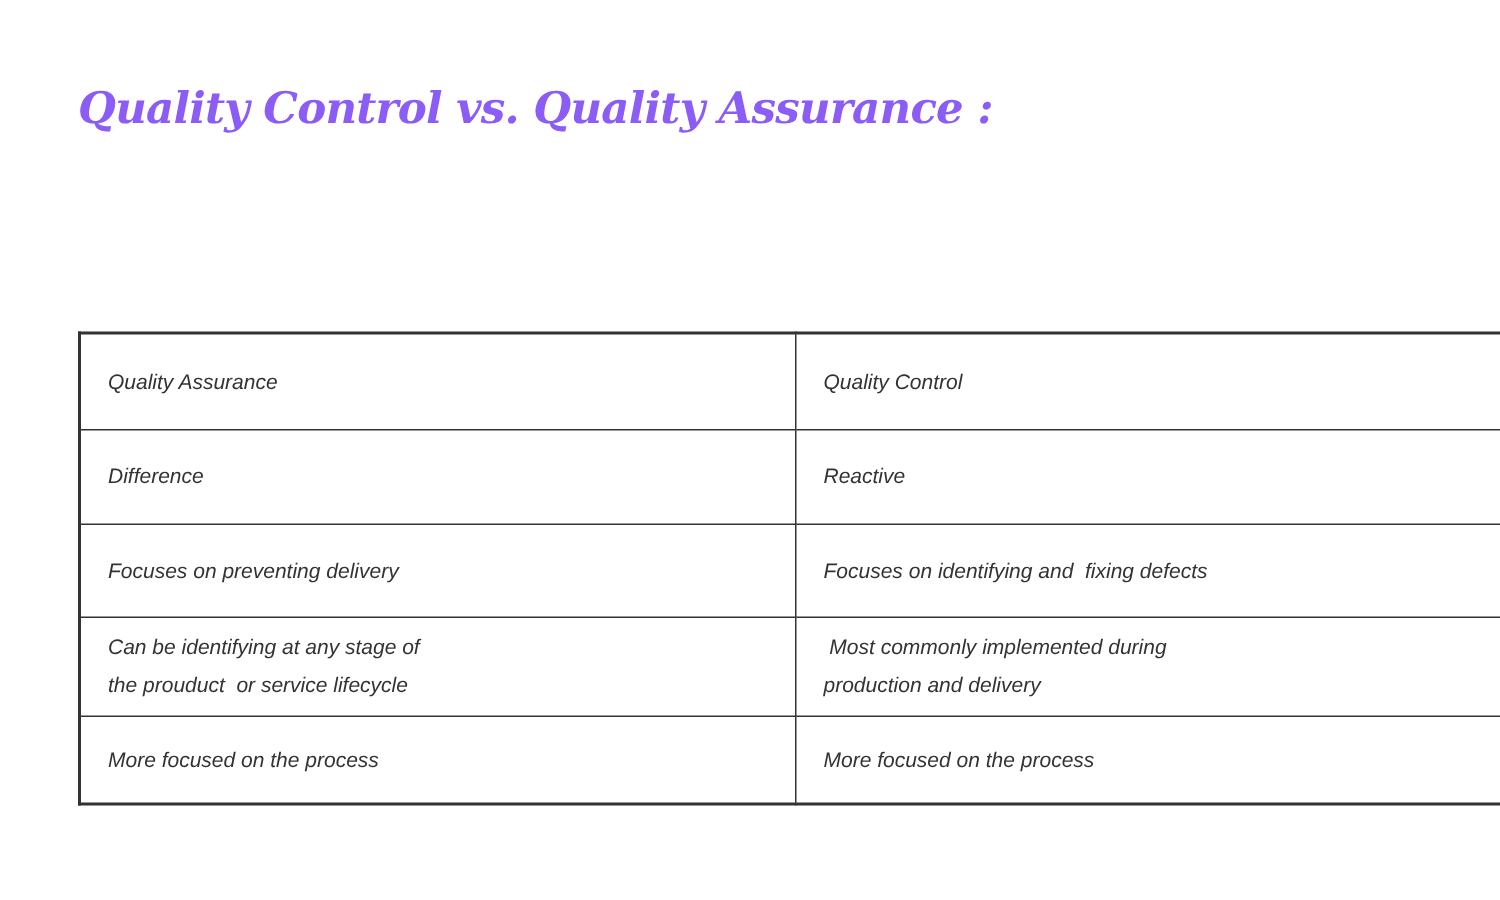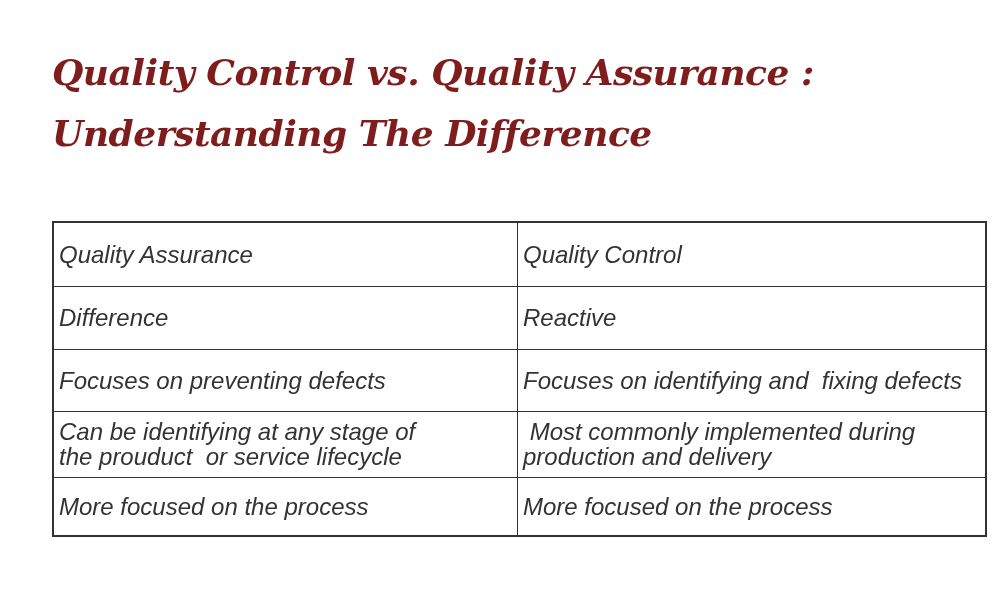--- a/index.html
+++ b/index.html
@@ -18,79 +18,79 @@
     background: #ffffff;
   }
   .page-title {
     position: absolute;
     left: 52px;
     top: 42px;
     margin: 0;
     font-family: "DejaVu Serif", "Liberation Serif", serif;
     font-style: italic;
     font-weight: 700;
-    font-size: 36px;
+    font-size: 29px;
     line-height: 61px;
     letter-spacing: -0.5px;
-    color: #7f1d1d;
+    color: #8b5cf6;
     white-space: nowrap;
   }
   .comparison-table {
     position: absolute;
     left: 52px;
     top: 221px;
     width: 896px;
     border-collapse: collapse;
     table-layout: fixed;
   }
   .comparison-table, .comparison-table td {
     border: 1px solid #333333;
   }
   .comparison-table {
     border-width: 2px;
   }
   .comparison-table td {
     font-family: "Liberation Sans", sans-serif;
     font-style: italic;
-    font-size: 24px;
+    font-size: 14px;
     line-height: 25px;
     color: #333333;
     vertical-align: middle;
-    padding: 0 12px 0 5px;
+    padding: 0 12px 0 18px;
     white-space: pre-wrap;
     overflow: hidden;
     margin-left: 20px;
   }
   .col-qa { width: 446px; }
   .col-qc { width: 450px; }
   .row-1 { height: 64px; }
   .row-2 { height: 63px; }
   .row-3 { height: 62px; }
   .row-4 { height: 66px; }
   .row-5 { height: 59px; }
 </style>
 </head>
 <body>
 
 <div class="slide">
 
-  <h1 class="page-title"><span>Quality Control vs. Quality Assurance :</span><br><span>Understanding The Difference</span></h1>
+  <h1 class="page-title"><span>Quality Control vs. Quality Assurance :</span><br></h1>
 
   <table class="comparison-table">
     <tbody>
       <tr class="row-1">
         <td class="col-qa">Quality Assurance</td>
         <td class="col-qc">Quality Control</td>
       </tr>
       <tr class="row-2">
         <td class="col-qa">Difference</td>
         <td class="col-qc">Reactive</td>
       </tr>
       <tr class="row-3">
-        <td class="col-qa">Focuses on preventing defects</td>
+        <td class="col-qa">Focuses on preventing delivery</td>
         <td class="col-qc">Focuses on identifying and  fixing defects</td>
       </tr>
       <tr class="row-4">
         <td class="col-qa">Can be identifying at any stage of
 the prouduct  or service lifecycle</td>
         <td class="col-qc"> Most commonly implemented during
 production and delivery</td>
       </tr>
       <tr class="row-5">
         <td class="col-qa">More focused on the process</td>

